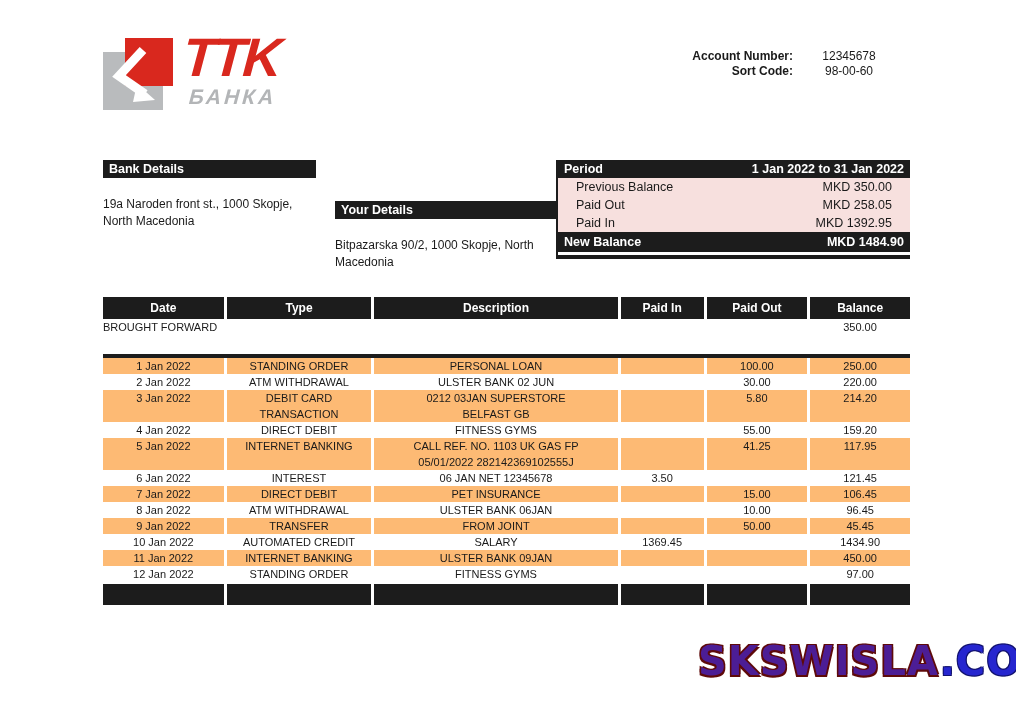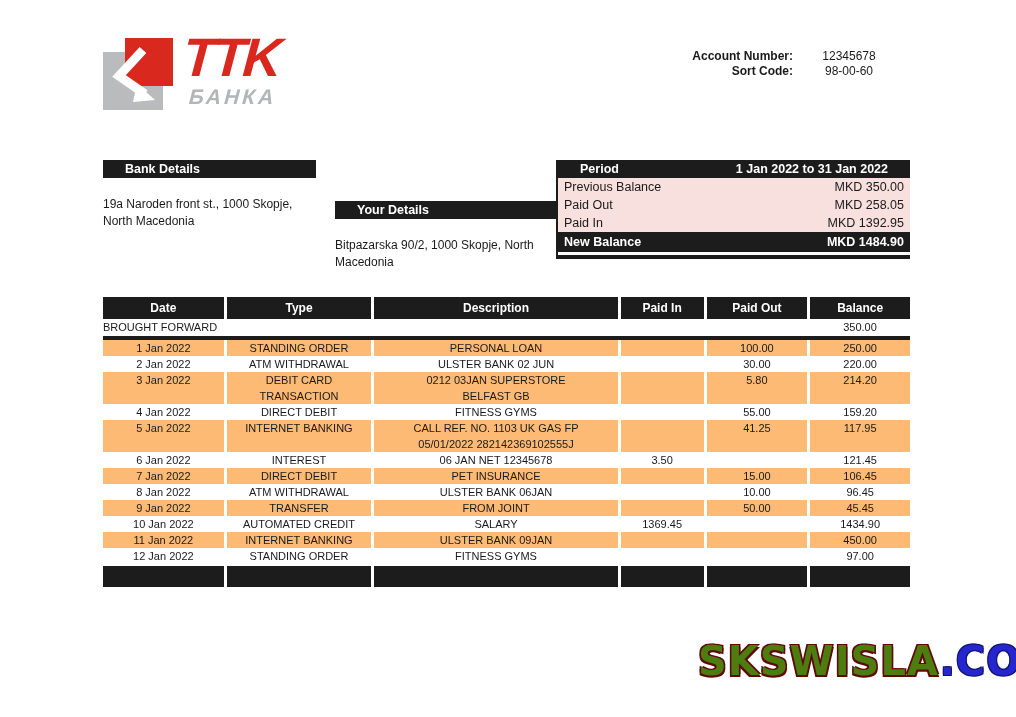--- a/index.html
+++ b/index.html
@@ -19,47 +19,47 @@
     font-size:12px;line-height:15px;}
   .acct-label{font-weight:bold;text-align:right;}
   .acct-value{text-align:center;}
 
   
   .panel{position:absolute;top:160px;}
   .panel-bank{left:103px;width:213px;}
   .panel-customer{left:335px;width:229px;margin-top:41px;}
   .panel-summary{left:556px;width:354px;border-left:2px solid #1c1c1c;box-sizing:border-box;}
   .panel-header{background:#1c1c1c;color:#fff;font-weight:bold;font-size:12.5px;height:18px;line-height:18px;
-    padding:0 22px;display:flex;justify-content:space-between;}
+    padding:0 6px;display:flex;justify-content:space-between;}
   .panel-address{font-size:12px;line-height:17px;padding-top:18px;}
   .summary-row{display:flex;justify-content:space-between;background:#f7e0de;height:18px;line-height:18px;
-    padding:0 6px;font-size:12.5px;}
+    padding:0 18px;font-size:12.5px;}
   .new-balance{background:#1c1c1c;color:#fff;font-weight:bold;height:20px;line-height:20px;display:flex;
     justify-content:space-between;padding:0 6px;font-size:12.5px;gap:43px;}
   .summary-bottom-line{height:4px;background:#1c1c1c;margin-top:3px;}
 
   
   .txn-table{position:absolute;left:103px;top:297px;width:807px;}
   .trow{display:flex;gap:3px;min-height:16px;}
   .cell{text-align:center;font-size:11px;line-height:16px;white-space:pre-line;}
   .c-date{width:121px;} .c-type{width:145px;} .c-desc{width:244px;}
   .c-paidin{width:83px;} .c-paidout{width:101px;} .c-balance{width:100px;}
   .thead .cell{background:#1c1c1c;color:#fff;font-weight:bold;font-size:12px;height:22px;line-height:22px;white-space:nowrap;}
-  .bf-row{height:17px;}
+  .bf-row{height:35px;}
   .bf-row .cell{line-height:17px;}
   .bf-label{width:514px;text-align:left;}
   .divider{height:4px;background:#1c1c1c;}
   .trow.pink .cell{background:#fdba74;}
   .tfoot{margin-top:2px;}
   .tfoot .cell{background:#1c1c1c;height:21px;}
 
   
   .watermark{position:absolute;left:698px;top:638px;font-family:"DejaVu Sans",sans-serif;font-weight:bold;
     font-size:40px;letter-spacing:1px;white-space:nowrap;}
-  .wm-red{color:#4d7c0f;text-shadow:-1.5px -1.5px 0 #5e0a0a,1.5px -1.5px 0 #5e0a0a,-1.5px 1.5px 0 #5e0a0a,1.5px 1.5px 0 #5e0a0a;}
+  .wm-red{color:#4c1d95;text-shadow:-1.5px -1.5px 0 #5e0a0a,1.5px -1.5px 0 #5e0a0a,-1.5px 1.5px 0 #5e0a0a,1.5px 1.5px 0 #5e0a0a;}
   .wm-blue{color:#2626cf;text-shadow:-1px -1px 0 #12126e,1px -1px 0 #12126e,-1px 1px 0 #12126e,1px 1px 0 #12126e;}
 </style>
 </head>
 <body>
 
 <div id="page">
 
   <div class="logo-block">
     <svg class="logo-mark" viewBox="0 0 74 74" width="74" height="74">
       <rect x="0" y="14" width="60" height="58" fill="#b9bbbd"></rect>

